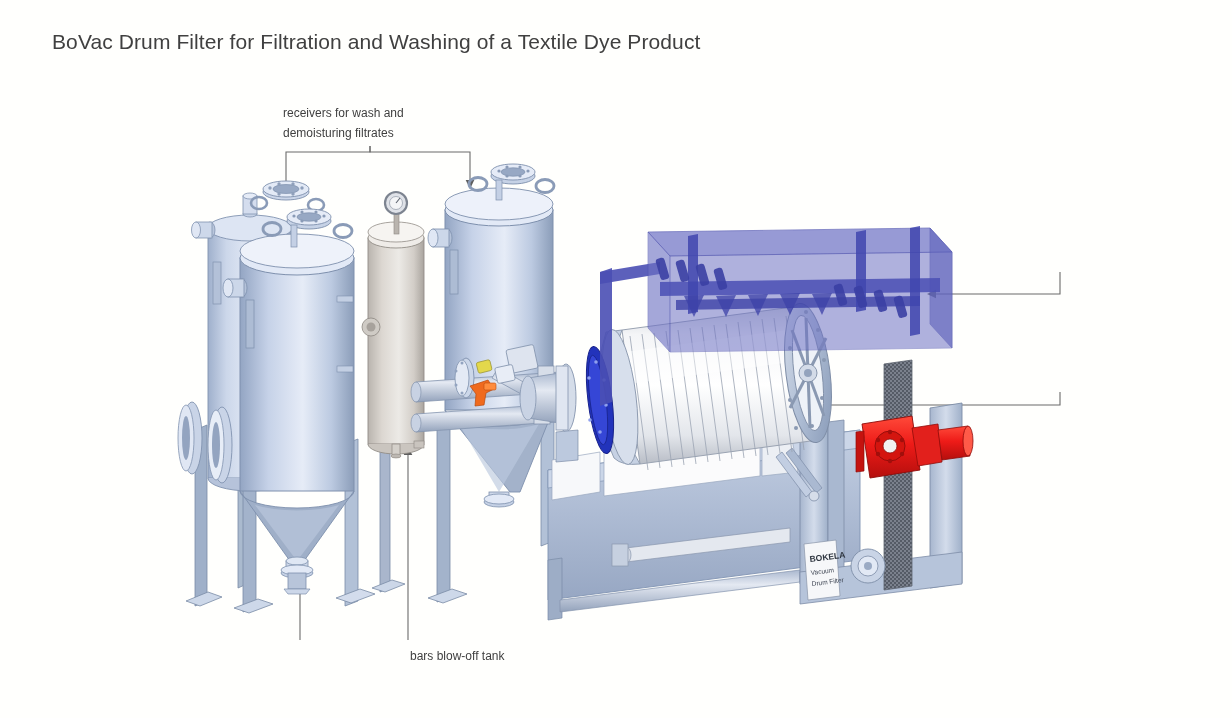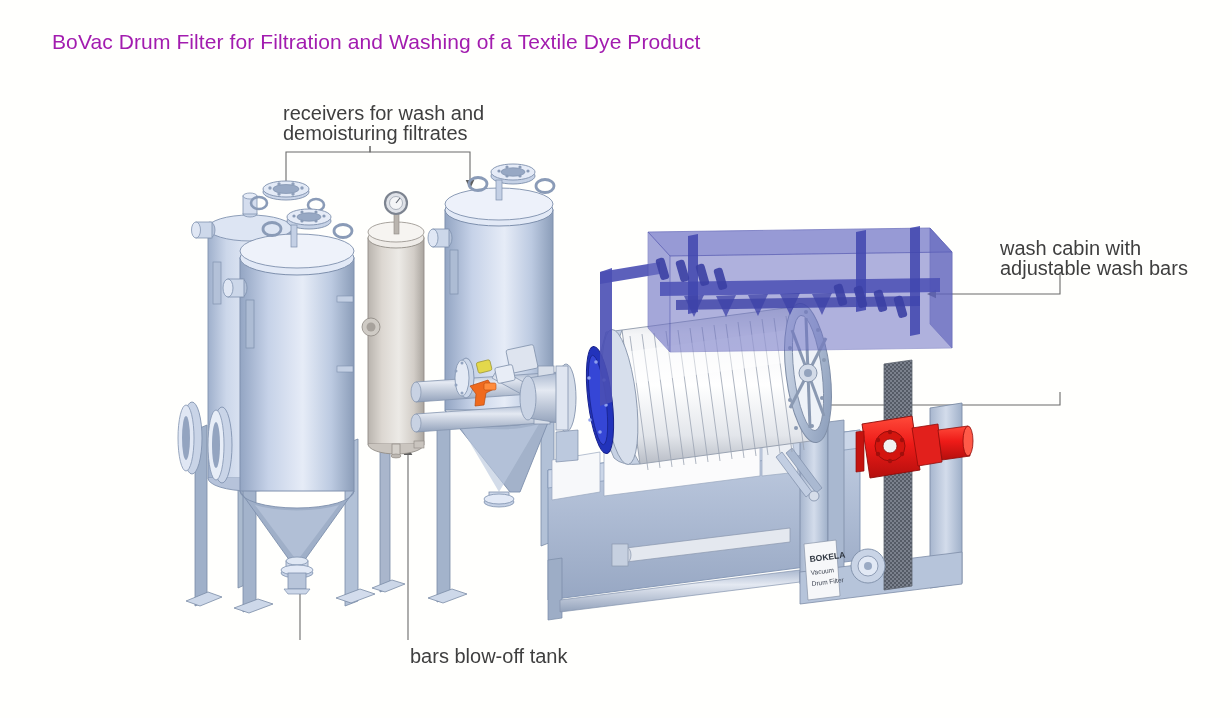--- a/index.html
+++ b/index.html
@@ -6,26 +6,26 @@
   body{
     width:1232px;height:718px;
     background:#fffffd;
     font-family:"Liberation Sans","DejaVu Sans",sans-serif;
     overflow:hidden;
     position:relative;
   }
   #stage{position:absolute;left:0;top:0;width:1232px;height:718px;}
   #title{
     position:absolute;left:52px;top:30px;
-    font-size:21px;color:#a21caf;letter-spacing:.1px;
+    font-size:21px;color:#404040;letter-spacing:.1px;
     white-space:nowrap;
   }
   .lbl{
     position:absolute;
-    font-size:20px;color:#3f3f3f;line-height:20px;
+    font-size:12px;color:#3f3f3f;line-height:20px;
     white-space:pre-line;
   }
   #lbl-receivers{left:283px;top:103px;text-align:left;}
   #lbl-washcabin{left:1000px;top:238px;text-align:left;}
   #lbl-cells{left:1005px;top:365px;text-align:left;}
   #lbl-cakerec{left:176px;top:645px;text-align:left;}
   #lbl-blowoff{left:410px;top:646px;text-align:left;}
   svg{position:absolute;left:0;top:0;}
   #art{width:1232px;height:718px;}
 </style>
@@ -475,17 +475,15 @@
       <path d="M912 428 L938 424 L942 462 L918 466 z" fill="#e2201c" stroke="#8f0b09" stroke-width=".8"></path>
       <path d="M938 430 L968 426 L970 456 L942 460 z" fill="url(#gRed)" stroke="#8f0b09" stroke-width=".8"></path>
       <ellipse cx="968" cy="441" rx="5" ry="15" fill="#ff5a48" stroke="#8f0b09" stroke-width=".8"></ellipse>
       <path d="M856 432 l8 -1 v40 l-8 1 z" fill="#c4130f" stroke="#8f0b09" stroke-width=".7"></path>
     </g>
 
   </svg>
 
   <div class="lbl" id="lbl-receivers">receivers for wash and
 demoisturing filtrates</div>
-  <div class="lbl" id="lbl-washcabin">wash cabin with
-adjustable wash bars</div>
   <div class="lbl" id="lbl-blowoff">bars blow-off tank</div>
 
 </div>
 
 </body></html>

